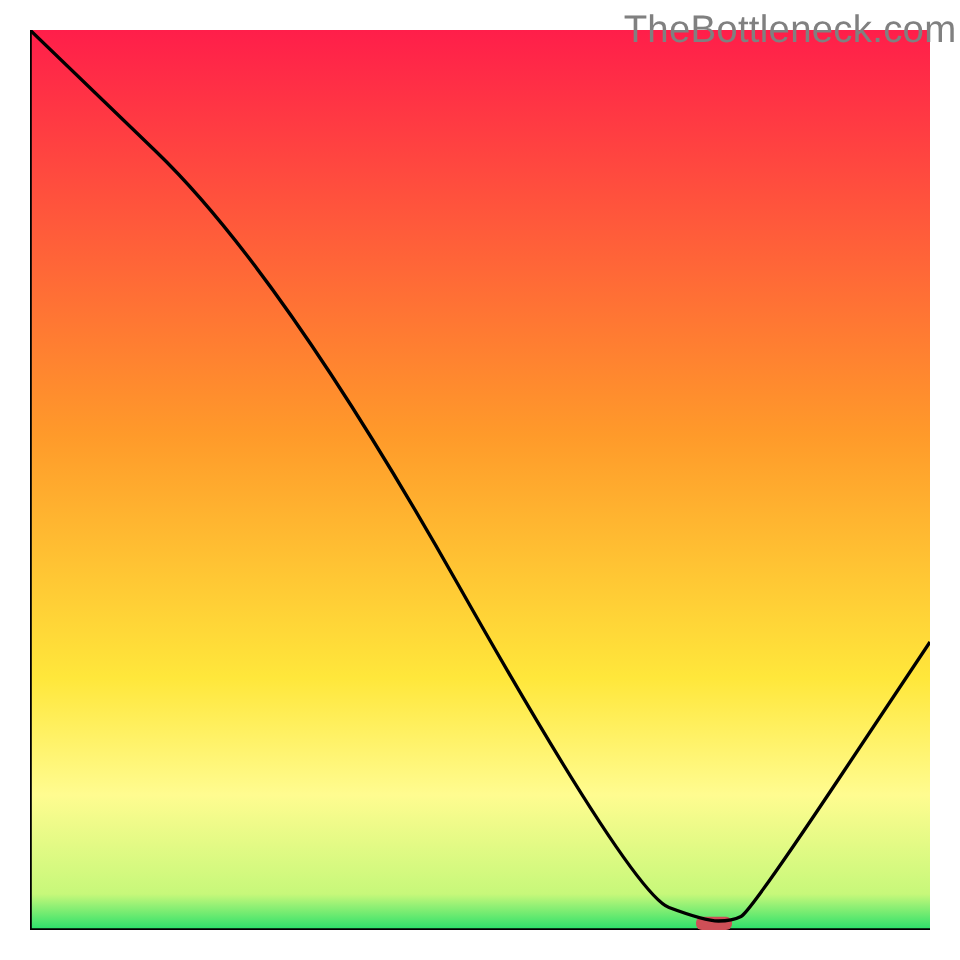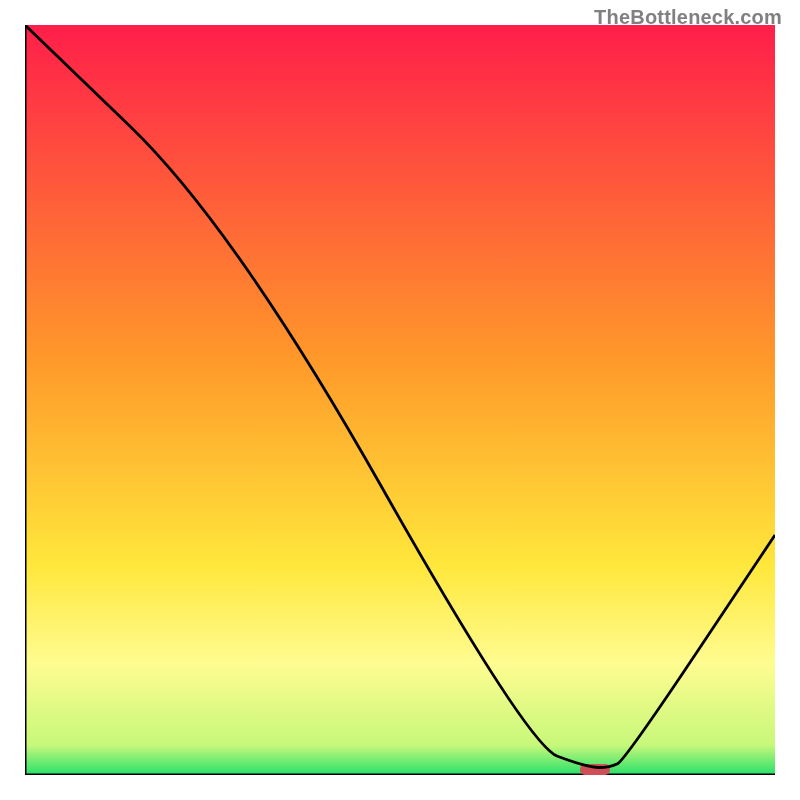--- a/index.html
+++ b/index.html
@@ -11,24 +11,24 @@
     font-family: Arial, sans-serif;
   }
   .wrap {
     position: relative;
     width: 800px;
     height: 800px;
   }
   .watermark {
     position: absolute;
     top: 6px;
-    right: 18px;
+    right: 3px;
     color: #808080;
-    font-size: 20px;
-    font-weight: 700;
+    font-size: 32px;
+    font-weight: 400;
     z-index: 20;
     letter-spacing: 0.2px;
   }
   .plot {
     position: absolute;
     left: 25px;
     top: 25px;
     width: 750px;
     height: 750px;
   }

